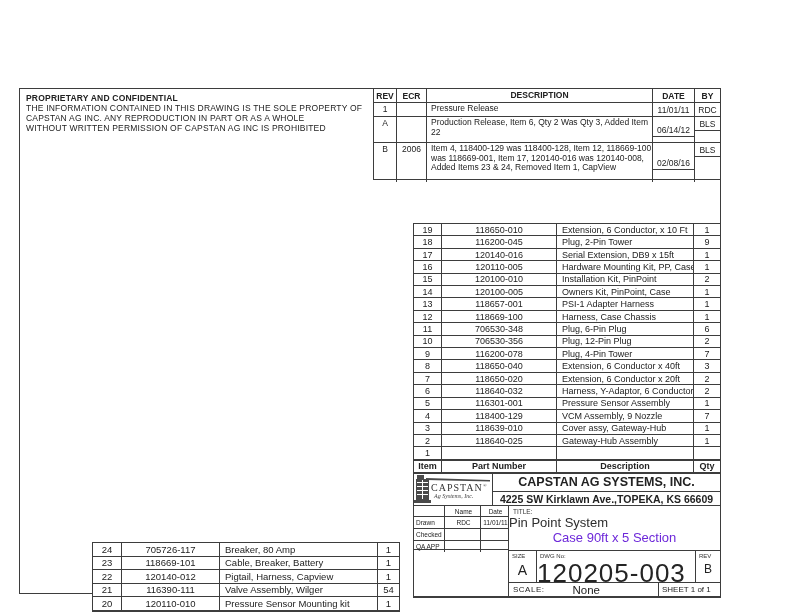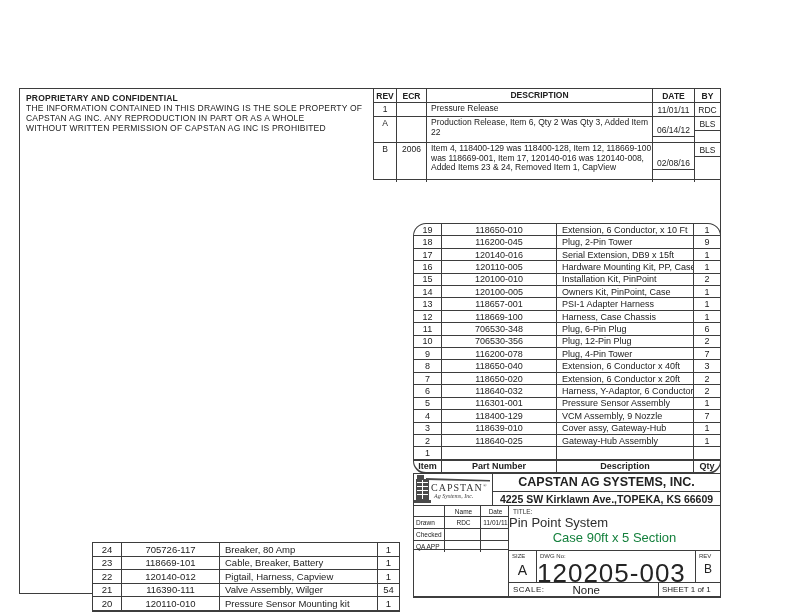--- a/index.html
+++ b/index.html
@@ -38,21 +38,21 @@
   .col-dsc{width:226px;padding-left:4px;white-space:normal;line-height:9.5px;}
   .col-dat{width:42px;justify-content:center;flex-direction:column;align-items:stretch !important;}
   .col-by{width:26px;flex-direction:column;align-items:stretch !important;}
   #rev .hr .col-dsc{justify-content:center;padding-left:0;}
   #rev .hr .col-dat,#rev .hr .col-by{flex-direction:row;align-items:center !important;justify-content:center;}
   .sub{height:12px;line-height:12px;text-align:center;border-bottom:1px solid var(--ln);}
   .subplain{height:13px;line-height:13px;text-align:center;}
 
   
   .bom .c{font-size:9px;}
-  #bomR{left:413px;top:223px;width:308px;height:251px;border-bottom-width:2px;border-radius:13px;}
+  #bomR{left:413px;top:223px;width:308px;height:251px;border-bottom-width:2px;}
   #bomL{left:92px;top:542px;width:308px;height:84px;border-bottom-width:2px;}
   #bomL .c{font-size:9.5px;}
   .bi{width:27px;justify-content:center;}
   .bp{width:115px;justify-content:center;}
   .bd{flex:1;padding-left:5px;}
   .bq{width:27px;justify-content:center;}
   #bomL .bi{width:28px;} #bomL .bp{width:98px;} #bomL .bq{width:22px;}
   .hrow{font-weight:bold;border-top:2px solid var(--ln) !important;}
 
   
@@ -68,21 +68,21 @@
   #appr{left:0;top:32px;width:95px;height:44px;border-right:1px solid var(--ln);border-bottom:1px solid var(--ln);display:flex;flex-direction:column;font-size:6.5px;}
   #appr .r{flex:none;}
   #appr .ah{height:10px;}
   #appr .ar{height:11px;}
   #appr .c{padding-left:2px;}
   .acl{width:30px;} .acn{width:36px;justify-content:center;} .acd{flex:1;justify-content:center;}
   #emptycell{left:0;top:76px;width:95px;bottom:0;border-right:1px solid var(--ln);}
   #titlecell{left:95px;top:32px;right:0;height:45px;border-bottom:1px solid var(--ln);}
   #titlecell .lbl{position:absolute;left:4px;top:2px;font-size:6.5px;color:#333;}
   #titlecell .t1{margin-top:9px;font-size:13px;color:#2d2d2d;}
-  #titlecell .t2{text-align:center;font-size:13px;color:#15803d;}
+  #titlecell .t2{text-align:center;font-size:13px;color:#6d28d9;}
   #sizerow{left:95px;top:77px;right:0;height:32px;border-bottom:1px solid var(--ln);display:flex;}
   .szc{position:relative;box-sizing:border-box;}
   .szc + .szc{border-left:1px solid var(--ln);}
   .szc .lbl{position:absolute;left:3px;top:2px;font-size:6px;color:#333;}
   #szSize{width:27px;} #szDwg{flex:1;} #szRev{width:25px;}
   #szSize .val{margin-top:11px;text-align:center;font-size:14px;}
   #szDwg .val{margin-top:7px;text-align:left;font-size:26px;letter-spacing:1px;color:#242424;}
   #szRev .val{margin-top:11px;text-align:center;font-size:12px;}
   #scalerow{left:95px;top:109px;right:0;bottom:0;display:flex;font-size:8px;}
   #scCell{flex:1;border-right:1px solid var(--ln);display:flex;align-items:center;}

